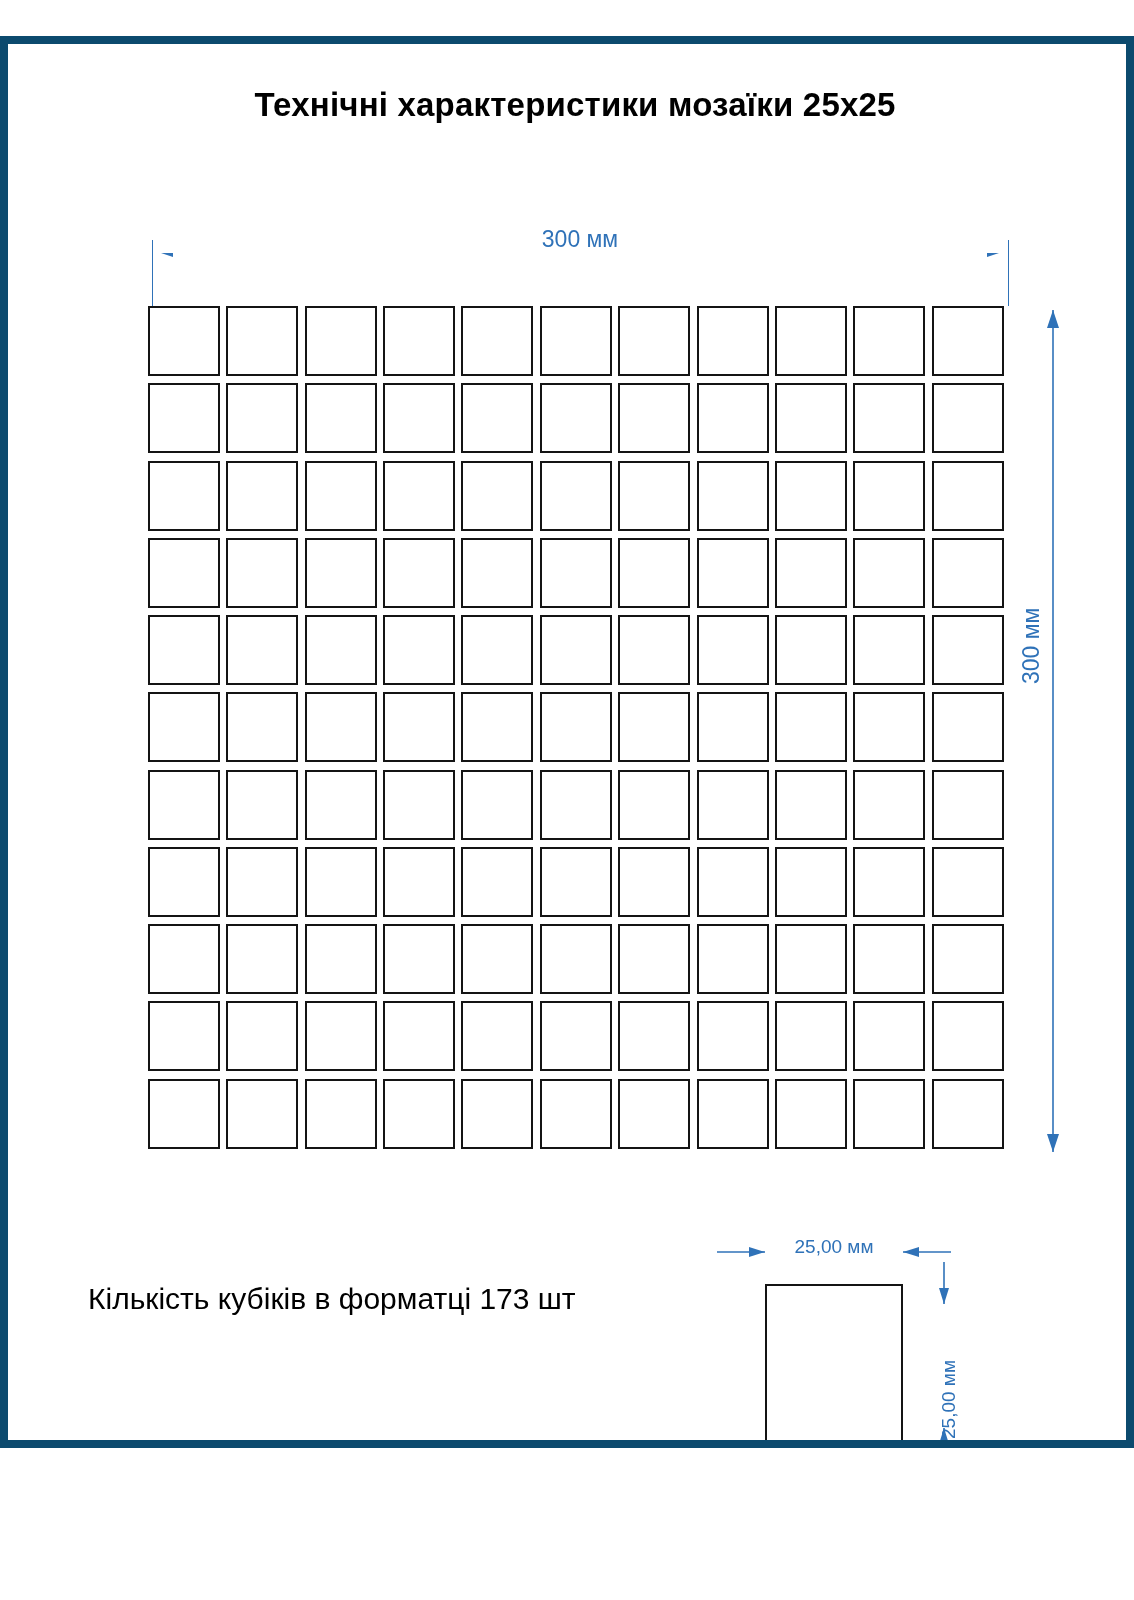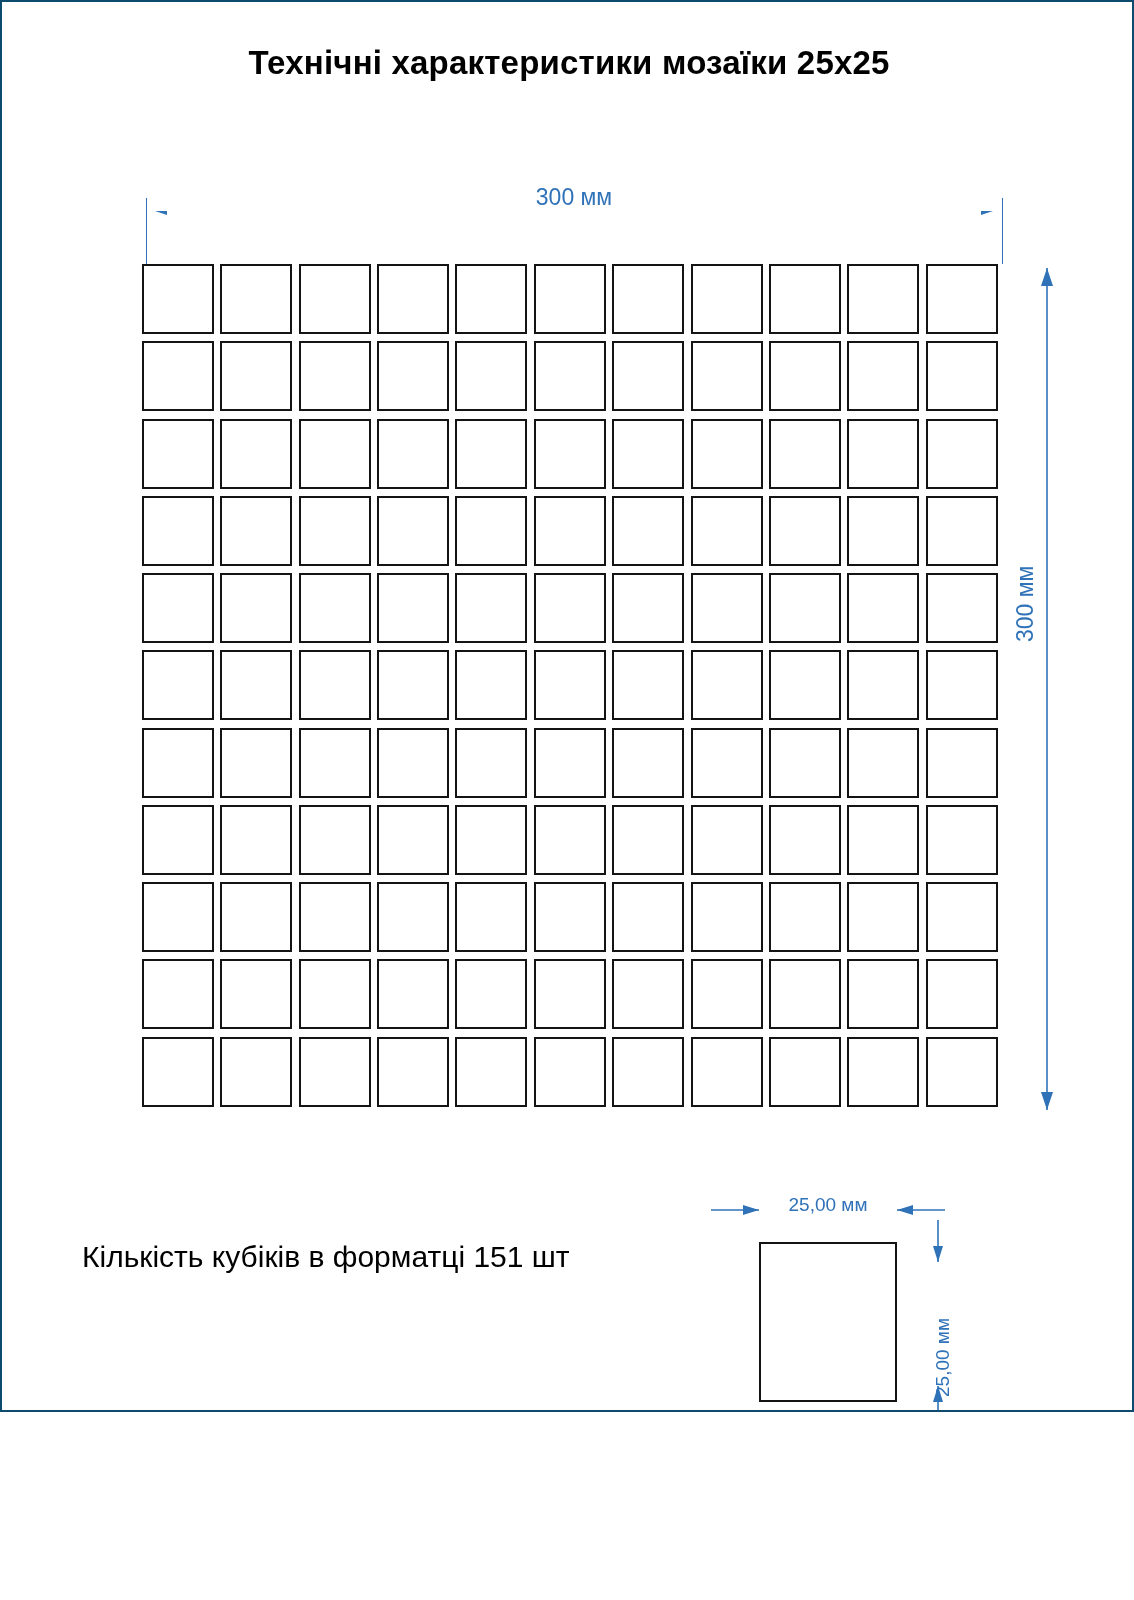--- a/index.html
+++ b/index.html
@@ -8,23 +8,24 @@
     background: #ffffff;
   }
   body {
     font-family: "Liberation Sans", sans-serif;
   }
   #page {
     position: relative;
     width: 1134px;
     height: 1412px;
     background: #ffffff;
-    border: 2px solid #0c4a6e;
+    border: 8px solid #0c4a6e;
     box-sizing: border-box;
     overflow: hidden;
+    margin-top: 36px;
   }
 
   
   #title {
     position: absolute;
     top: 42px;
     left: 0;
     width: 1134px;
     text-align: center;
     font-size: 33px;
@@ -543,21 +544,21 @@
         <div class="cube"></div>
       </div>
     <div class="cell">
         <div class="cube"></div>
       </div>
     <div class="cell">
         <div class="cube"></div>
       </div>
   </div>
 
-  <div id="count-caption">Кількість кубіків в форматці 151 шт</div>
+  <div id="count-caption">Кількість кубіків в форматці 173 шт</div>
 
   <div id="detail-cube"></div>
 
   <div style="position:absolute; left:707px; top:1200px; width:238px; height:16px;">
     <svg width="238" height="16" viewBox="0 0 238 16">
       <line x1="2" y1="8" x2="50" y2="8" stroke="#2f72b8" stroke-width="1.6"></line>
       <polygon points="50,8 34,3 34,13" fill="#2f72b8"></polygon>
       <line x1="236" y1="8" x2="188" y2="8" stroke="#2f72b8" stroke-width="1.6"></line>
       <polygon points="188,8 204,3 204,13" fill="#2f72b8"></polygon>
     </svg>

